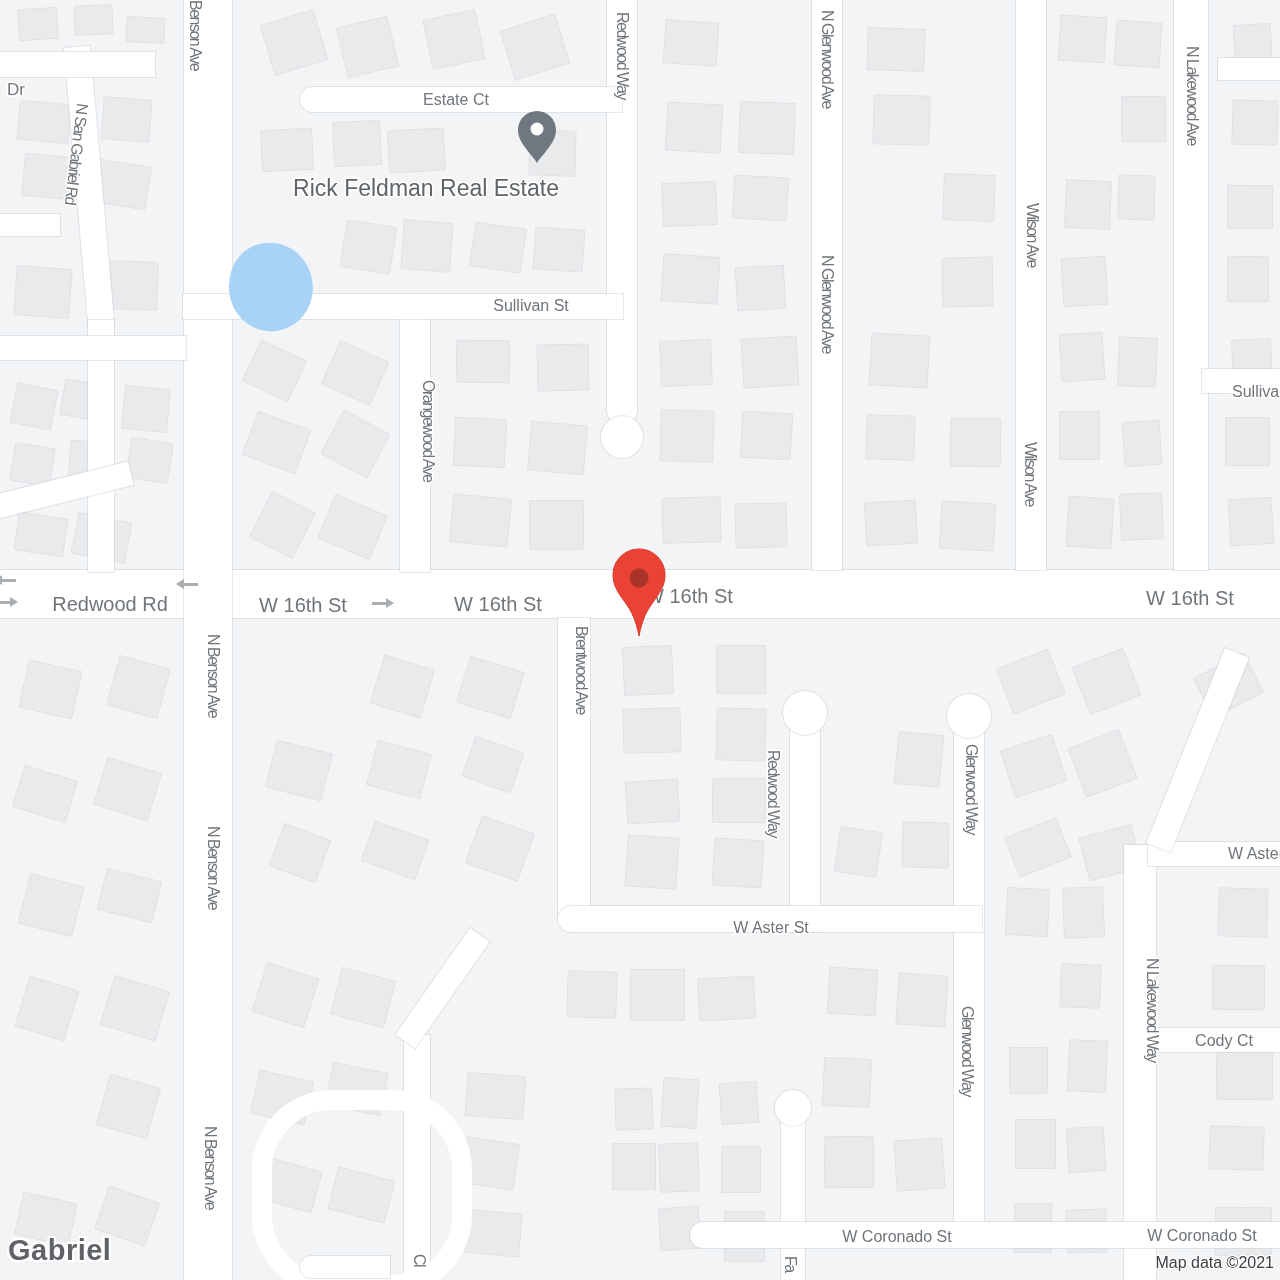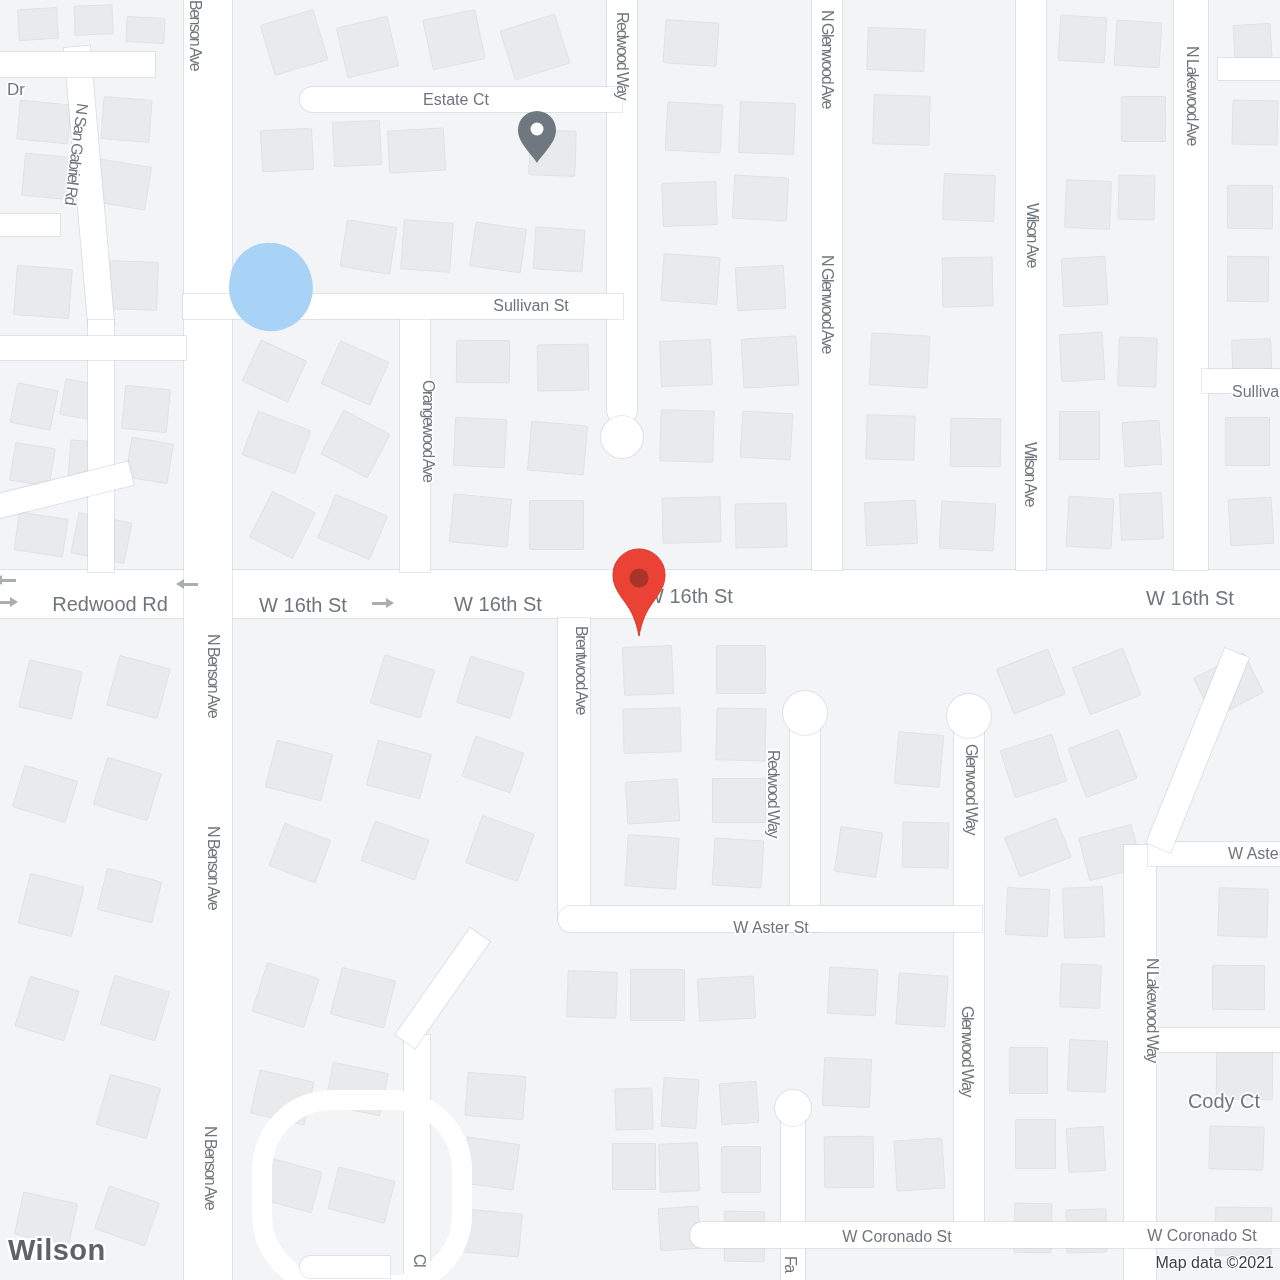--- a/index.html
+++ b/index.html
@@ -71,49 +71,50 @@
   <div class="road" style="left:1148px;top:842px;width:132px;height:24px"></div>
   <div class="road" style="left:1150px;top:1028px;width:130px;height:24px"></div>
   <div class="road" style="left:690px;top:1222px;width:590px;height:26px;border-radius:13px 0 0 13px"></div>
   <div class="road" style="left:1225px;top:648px;width:26px;height:210px;transform:rotate(22deg);transform-origin:top left"></div>
   <div class="road" style="left:470px;top:928px;width:24px;height:130px;transform:rotate(35deg);transform-origin:top left"></div>
   <div class="ring" style="left:252px;top:1090px;width:180px;height:165px"></div>
   <div class="road" style="left:300px;top:1256px;width:90px;height:22px;border-radius:11px 0 0 11px"></div>
 
   <div class="water" style="left:229px;top:243px;width:84px;height:88px;border-radius:46% 52% 48% 50%;transform:rotate(7deg)"></div>
 
+  <div class="lbl poi h" style="left:426px;top:188px;font-size:23px">Rick Feldman Real Estate</div>
 
   <div class="pin" style="left:517px;top:110px">
     <svg width="40" height="54" viewBox="0 0 40 54">
       <path d="M20 1 C9.5 1 1 9.5 1 20 c0 7.6 3.9 13.2 8.5 19.2 C14 45.5 17.8 49 20 53 c2.2-4 6-7.5 10.5-13.8 C35.1 33.2 39 27.6 39 20 39 9.5 30.5 1 20 1 Z" fill="#6F7880"></path>
       <circle cx="20" cy="19" r="6.5" fill="#FFFFFF"></circle>
     </svg>
   </div>
 
   <div class="pin" style="left:612px;top:548px">
     <svg width="54" height="90" viewBox="0 0 54 90">
       <path d="M27 1 C12.6 1 1 12.6 1 27 c0 10.8 5.6 18.4 12 27.2 C19.6 63.2 24 72 27 88 c3-16 7.4-24.8 14-33.8 C47.4 45.4 53 37.8 53 27 53 12.6 41.4 1 27 1 Z" fill="#EA4335" stroke="#D6372B" stroke-width="1"></path>
       <circle cx="27" cy="30" r="9.5" fill="#A8342A"></circle>
     </svg>
   </div>
 
-  <div id="google-logo">Wilson</div>
+  <div id="google-logo">Gabriel</div>
   <div id="attribution">Map data ©2021</div>
 <div class="lbl h" style="left: 16px; top: 90px; font-size: 17px;">Dr</div>
     <div class="lbl h" style="left: 456px; top: 100px; font-size: 16px;">Estate Ct</div>
     <div class="lbl h" style="left: 531px; top: 306px; font-size: 16px;">Sullivan St</div>
     <div class="lbl h left" style="left: 1232px; top: 392px; font-size: 16px;">Sullivan St</div>
     <div class="lbl h" style="left: 110px; top: 604px; font-size: 20px;">Redwood Rd</div>
     <div class="lbl h" style="left: 303px; top: 605px; font-size: 20px;">W 16th St</div>
     <div class="lbl h" style="left: 498px; top: 604px; font-size: 20px;">W 16th St</div>
     <div class="lbl h left" style="left: 645px; top: 596px; font-size: 20px;">W 16th St</div>
     <div class="lbl h" style="left: 1190px; top: 598px; font-size: 20px;">W 16th St</div>
     <div class="lbl h" style="left: 771px; top: 928px; font-size: 16px;">W Aster St</div>
     <div class="lbl h left" style="left: 1228px; top: 854px; font-size: 16px;">W Aster St</div>
-    <div class="lbl h" style="left: 1224px; top: 1101px; font-size: 20px;">Cody Ct</div>
+    <div class="lbl h" style="left: 1224px; top: 1041px; font-size: 16px;">Cody Ct</div>
     <div class="lbl h" style="left: 897px; top: 1237px; font-size: 16px;">W Coronado St</div>
     <div class="lbl h" style="left: 1202px; top: 1236px; font-size: 16px;">W Coronado St</div>
     <div class="lbl v" style="left: 195px; top: 0px; font-size: 16px;">Benson Ave</div>
     <div class="lbl v" style="left: 76px; top: 103px; font-size: 16px; transform: translateX(-50%) rotate(7deg);">N San Gabriel Rd</div>
     <div class="lbl v" style="left: 622px; top: 12px; font-size: 16px;">Redwood Way</div>
     <div class="lbl v" style="left: 827px; top: 10px; font-size: 16px;">N Glenwood Ave</div>
     <div class="lbl v" style="left: 827px; top: 255px; font-size: 16px;">N Glenwood Ave</div>
     <div class="lbl v" style="left: 1032px; top: 203px; font-size: 16px;">Wilson Ave</div>
     <div class="lbl v" style="left: 1030px; top: 442px; font-size: 16px;">Wilson Ave</div>
     <div class="lbl v" style="left: 1192px; top: 46px; font-size: 16px;">N Lakewood Ave</div>

